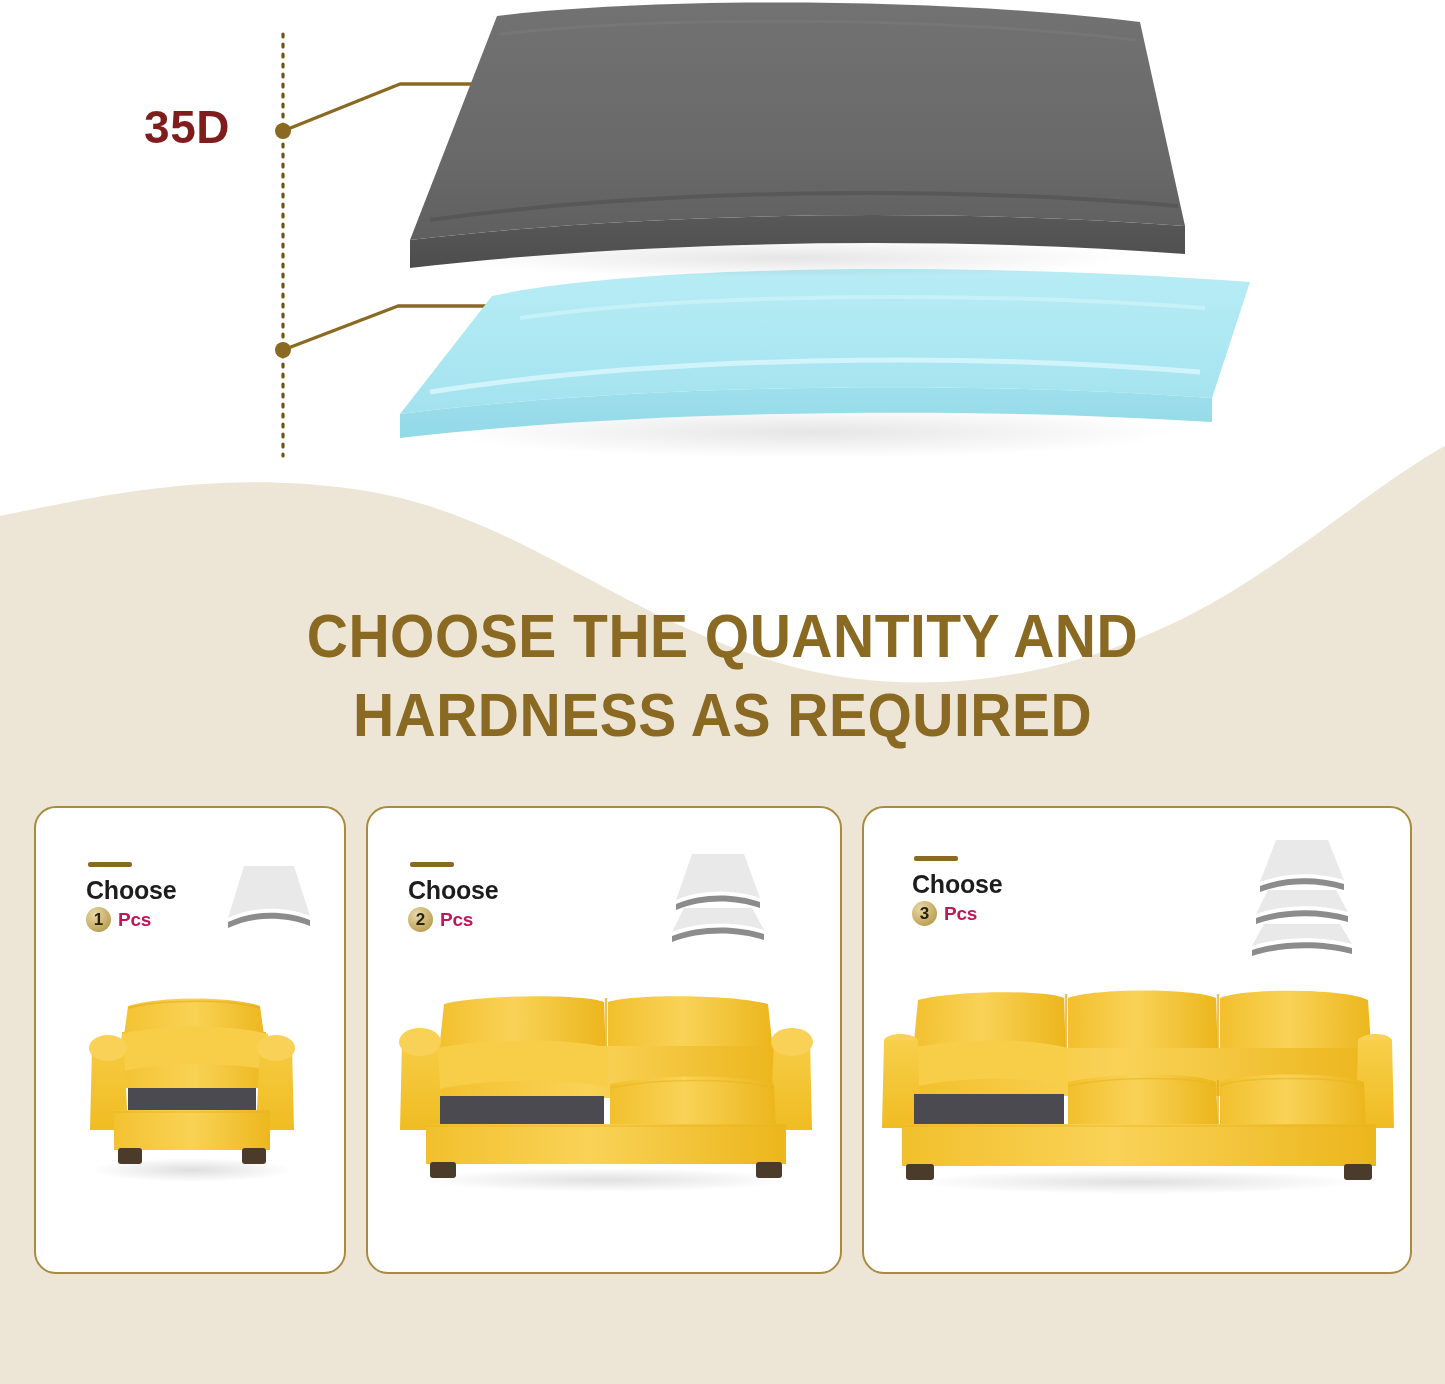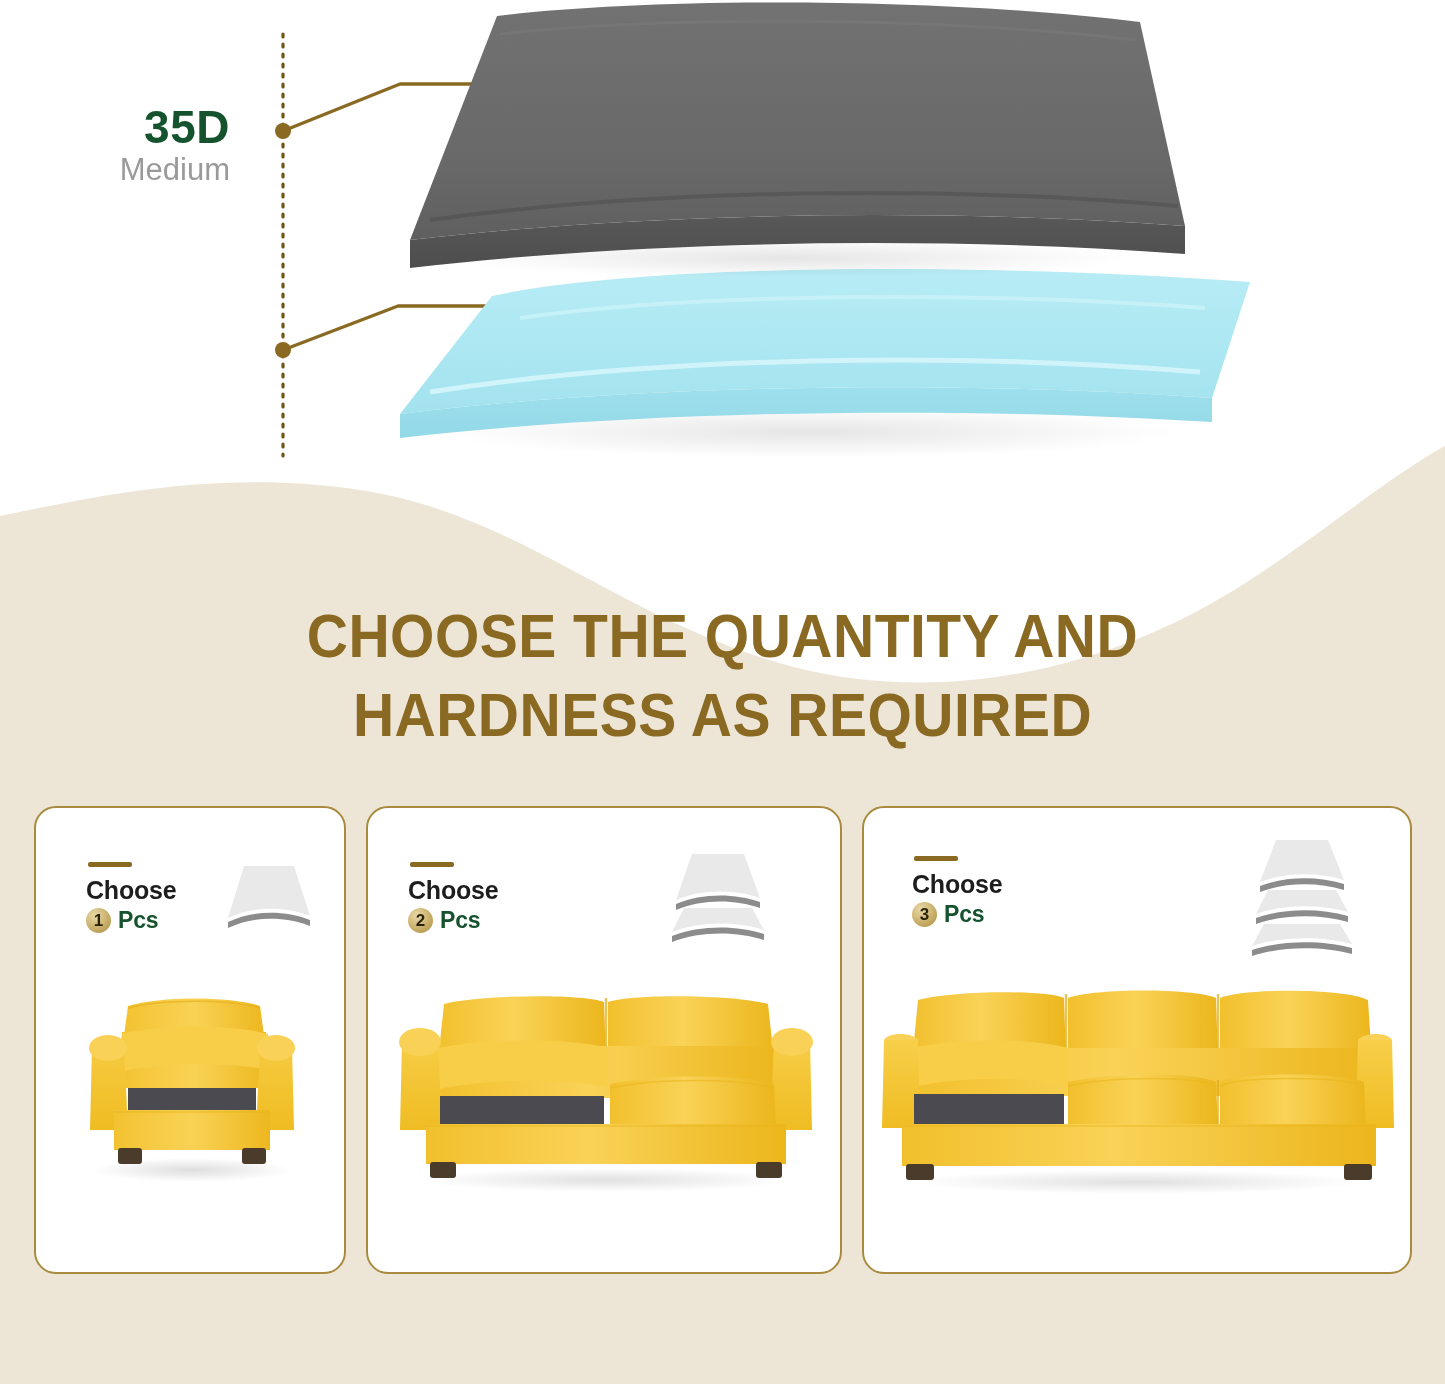--- a/index.html
+++ b/index.html
@@ -19,21 +19,21 @@
   
   #foam-section{
     position:absolute;left:0;top:0;width:1445px;height:470px;z-index:3;
   }
   #foam-svg{position:absolute;left:0;top:0;width:1445px;height:470px;}
 
   .foam-label{
     position:absolute;text-align:right;width:230px;left:0;
   }
   .foam-label .density{
-    font-size:46px;font-weight:bold;color:#14532d;line-height:1.02;
+    font-size:46px;font-weight:bold;color:#7f1d1d;line-height:1.02;
     letter-spacing:0.5px;
   }
   .foam-label .hardness{
     font-size:31px;color:#9A9A9A;line-height:1.25;font-weight:normal;
   }
   #label-35d{top:104px;}
   #label-40d{top:325px;}
 
   
   #headline{
@@ -71,21 +71,21 @@
     letter-spacing:-0.2px;
   }
   .pcs-row{display:flex;align-items:center;gap:7px;margin-top:3px;}
   .num-badge{
     width:25px;height:25px;border-radius:50%;
     background:radial-gradient(circle at 35% 30%,#E8D9A8 0%,#C9AF6A 55%,#A88B3E 100%);
     color:#2a2206;font-size:17px;font-weight:bold;
     display:flex;align-items:center;justify-content:center;
     line-height:1;flex:none;
   }
-  .pcs-word{font-size:23px;font-weight:bold;color:#14532d;letter-spacing:-0.2px;}
+  .pcs-word{font-size:19px;font-weight:bold;color:#be185d;letter-spacing:-0.2px;}
 
   .cushion-stack{position:absolute;}
   .cushion-stack svg{display:block;}
 
   .sofa-wrap{position:absolute;}
   .sofa-wrap svg{display:block;}
 
   
   .c1 .gold-dash{left:52px;top:54px;}
   .c1 .choose-block{left:50px;top:68px;}
@@ -161,21 +161,20 @@
     <g>
       <path d="M497,16 C640,-2 930,-4 1140,22 L1185,226 C940,208 650,212 410,240 Z" fill="url(#grayTop)"></path>
       <path d="M410,240 C650,212 940,208 1185,226 L1185,254 C940,236 650,240 410,268 Z" fill="url(#grayFront)"></path>
       <path d="M430,220 C660,188 950,186 1178,206" fill="none" stroke="#4F4F4F" stroke-width="4" opacity="0.55"></path>
       <path d="M500,34 C660,16 930,16 1136,40" fill="none" stroke="#7C7C7C" stroke-width="3" opacity="0.5"></path>
     </g>
   </svg>
 
   <div class="foam-label" id="label-35d">
     <div class="density">35D</div>
-    <div class="hardness">Medium</div>
   </div>
 
 </div>
 
 <div id="headline">
   <span class="hl-line">CHOOSE THE QUANTITY AND</span>
   <span class="hl-line">HARDNESS AS REQUIRED</span>
 </div>
 
 <div id="cards-row">

